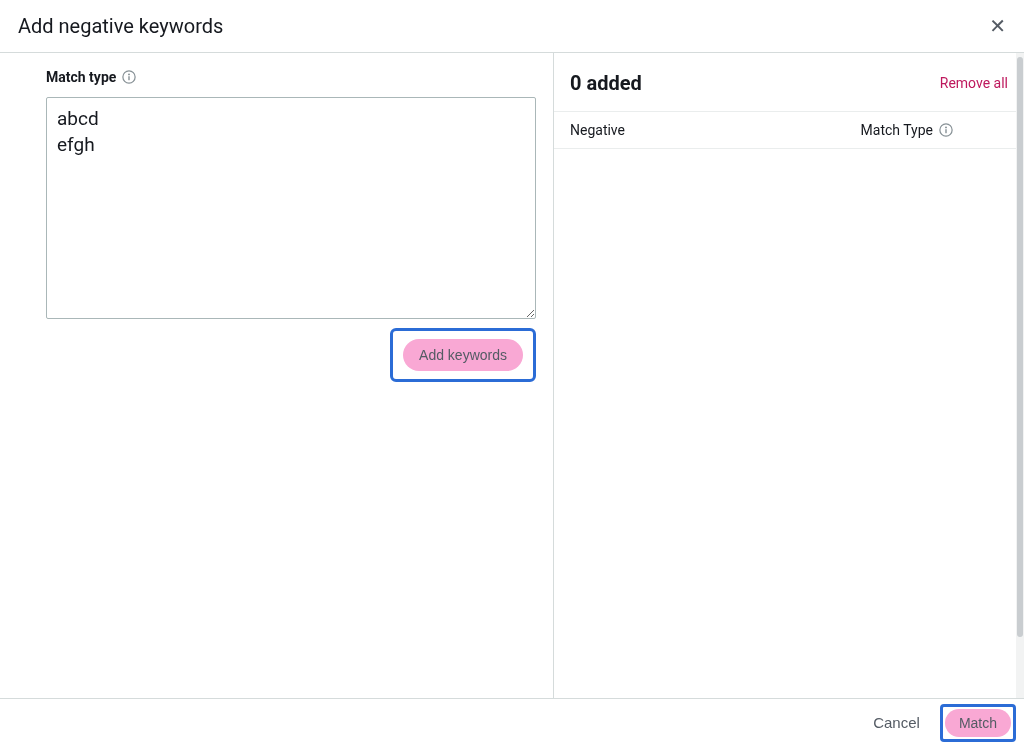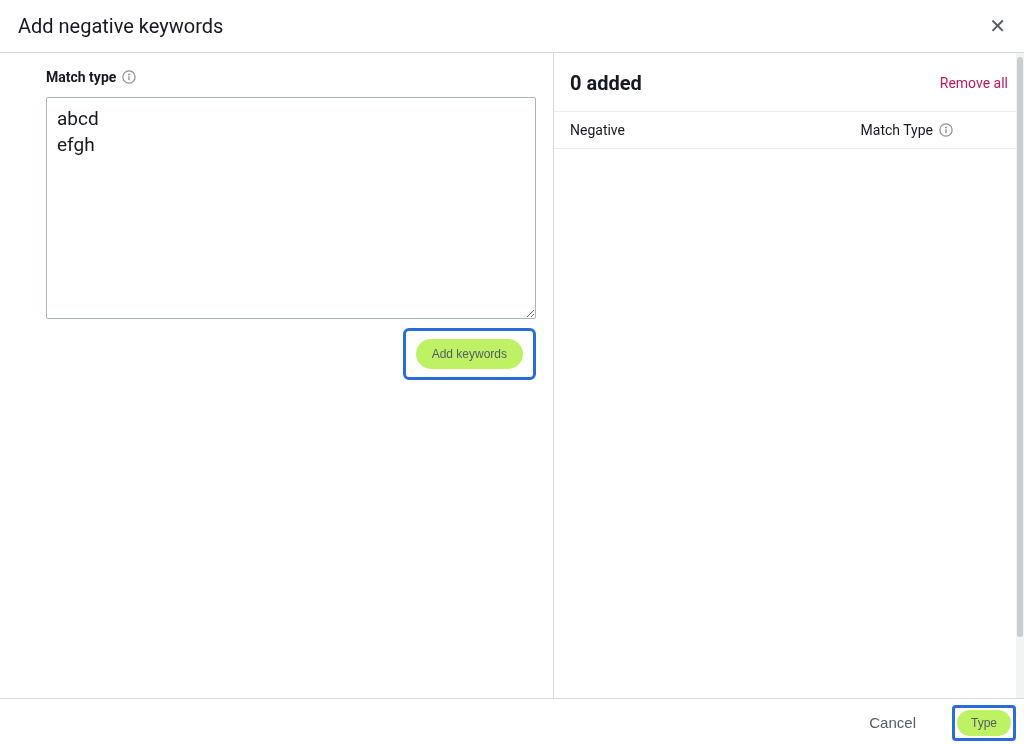--- a/index.html
+++ b/index.html
@@ -113,26 +113,26 @@
     justify-content: flex-end;
     margin-top: 6px;
   }
   .highlight-box {
     border: 3px solid #2b6cd6;
     border-radius: 6px;
     padding: 8px 10px;
     display: inline-flex;
   }
   .pill-btn {
-    background: #bef264;
+    background: #f9a8d4;
     color: #545b64;
     border: none;
     border-radius: 18px;
     padding: 8px 16px;
-    font-size: 12px;
+    font-size: 14px;
     cursor: pointer;
   }
   .pill-btn.small { padding: 6px 14px; }
 
   
   .r-header {
     display: flex;
     align-items: center;
     justify-content: space-between;
     padding: 18px 16px 16px 16px;
@@ -171,21 +171,21 @@
 
   
   .footer {
     position: absolute;
     left: 0; right: 0; bottom: 0;
     height: 48px;
     border-top: 1px solid #d5dbdb;
     display: flex;
     align-items: center;
     justify-content: flex-end;
-    gap: 26px;
+    gap: 10px;
     padding-right: 8px;
     background: #ffffff;
   }
   .btn-plain {
     background: transparent;
     border: none;
     color: #545b64;
     font-size: 15px;
     padding: 6px 10px;
     cursor: pointer;
@@ -249,15 +249,15 @@
         </span>
       </span>
     </div>
     <div class="fake-scroll"></div>
   </div>
 </div>
 
 <div class="footer">
   <button class="btn-plain">Cancel</button>
   <span class="save-highlight">
-    <button class="pill-btn small">Type</button>
+    <button class="pill-btn small">Match</button>
   </span>
 </div>
 
 </body></html>

